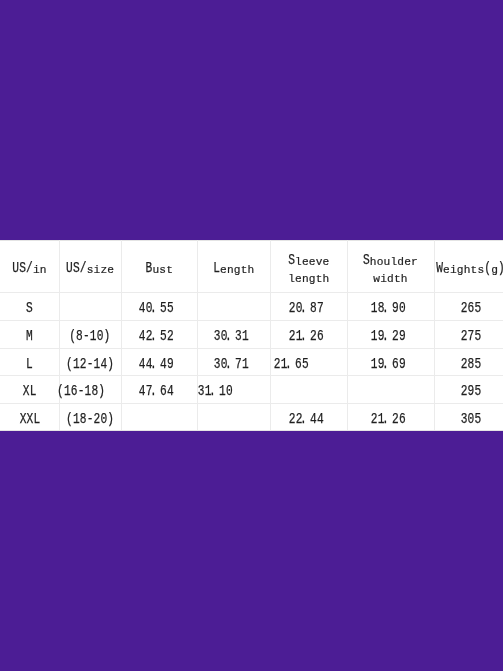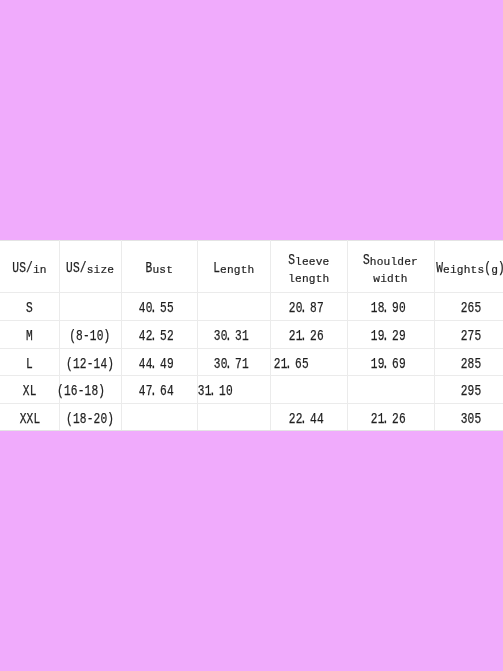--- a/index.html
+++ b/index.html
@@ -1,18 +1,18 @@
 <!DOCTYPE html>
 <html><head>
 <meta charset="utf-8">
 <style>
   html,body{margin:0;padding:0;}
   body{width:503px;height:671px;overflow:hidden;background:#f5f5f5;
        font-family:"Liberation Mono",monospace;}
-  .page{position:relative;width:503px;height:671px;overflow:hidden;background:#f0abfc;}
+  .page{position:relative;width:503px;height:671px;overflow:hidden;background:#4c1d95;}
 
   .size-table{position:absolute;left:0px;top:240px;width:508px;height:190px;background:#ffffff;}
 
   .grid-hline{position:absolute;left:0;width:508px;height:1px;background:#ebebeb;}
   .grid-hline.edge{background:#e4e4e4;}
   .grid-vline{position:absolute;top:0;width:1px;height:190px;background:#ebebeb;}
 
   .cell{position:absolute;display:flex;flex-direction:column;
         align-items:center;justify-content:center;box-sizing:border-box;
         color:#1f1f1f;overflow:visible;padding-top:5px;}

